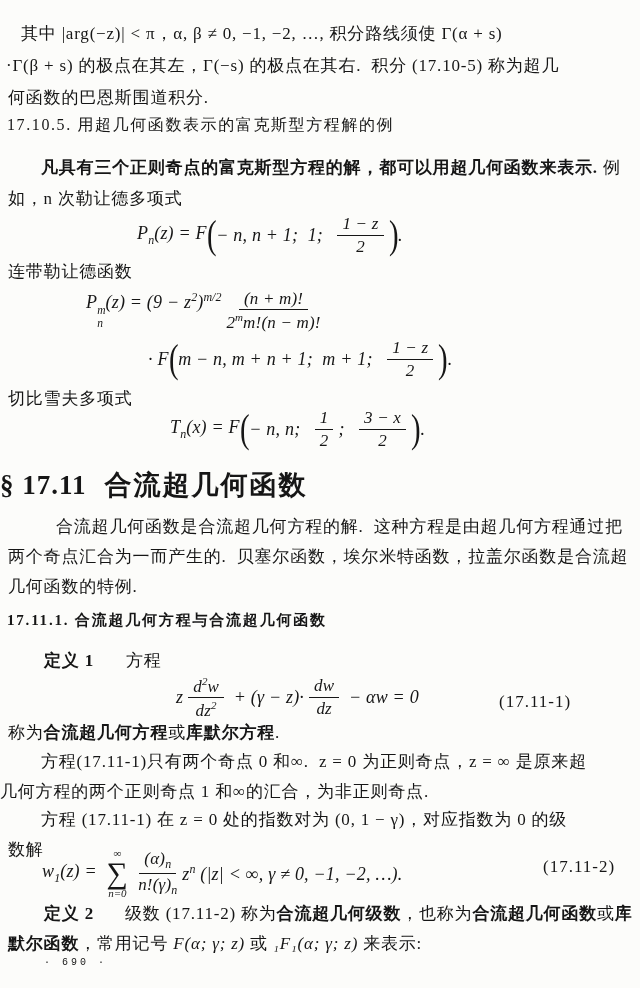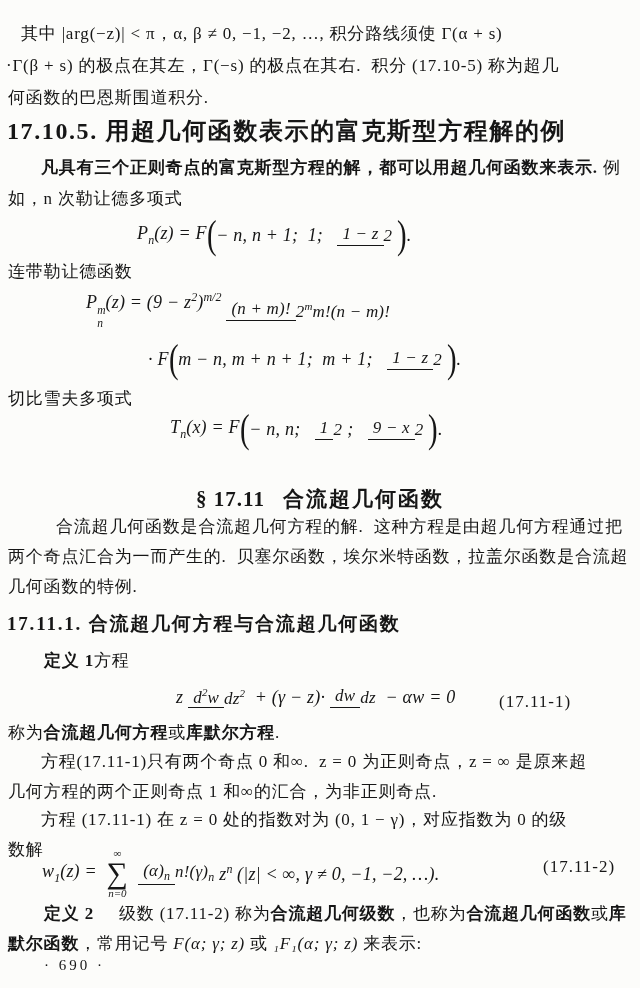--- a/index.html
+++ b/index.html
@@ -4,40 +4,40 @@
 <style>
   html,body{margin:0;padding:0;background:#e9e9e6;}
   .page{
     position:relative;width:640px;height:988px;margin:0 auto;
     background:#fcfcfa;color:#161616;overflow:hidden;
     font-family:"Liberation Serif","DejaVu Serif",serif;
   }
   .abs{position:absolute;white-space:pre;}
   .body{font-size:17px;letter-spacing:.8px;line-height:1.25;}
   .b{font-weight:bold;}
-  .hsec{font-size:24px;font-weight:bold;letter-spacing:1.6px;}
-  .hsub{font-size:19px;font-weight:600;letter-spacing:1.8px;}
-  .hcenter{width:640px;text-align:center;font-size:21px;font-weight:bold;letter-spacing:2px;margin-top:18px;}
+  .hsec{font-size:16px;font-weight:normal;letter-spacing:1.6px;}
+  .hsub{font-size:15px;font-weight:600;letter-spacing:1.8px;}
+  .hcenter{width:640px;font-size:27px;font-weight:bold;letter-spacing:2px;}
   .hcenter .num{margin-right:18px;letter-spacing:1px;}
   .math{font-size:18px;font-style:italic;letter-spacing:.2px;}
   .frow{display:flex;align-items:center;}
   .grp{white-space:pre;}
   .up{font-style:normal;}
   sub,sup{font-size:12px;letter-spacing:0;}
-  .frac{display:inline-flex;align-items:center;margin:0 5px;line-height:1.12;font-size:17px;}
+  .frac{display:inline-flex;flex-direction:column;align-items:center;margin:0 5px;line-height:1.12;font-size:17px;}
   .frac .nm{padding:0 5px 1px;border-bottom:1.5px solid #161616;white-space:pre;}
   .frac .dn{padding-top:1px;white-space:pre;}
   .frac sup{font-size:11px;}
   .bigp{font-style:normal;font-size:40px;font-weight:400;line-height:1;display:inline-block;transform:scaleX(.72);margin:0 -2px;}
   .subsup{display:inline-flex;flex-direction:column;align-items:flex-start;font-size:11.5px;line-height:1.1;vertical-align:-6px;font-style:italic;letter-spacing:0;}
   .sumcol{display:inline-flex;flex-direction:column;align-items:center;line-height:1;margin:0 5px;font-style:normal;}
   .sumcol .lim{font-size:11px;font-style:italic;letter-spacing:0;line-height:1.1;}
   .sumcol .sig{font-size:30px;line-height:.85;padding:1px 0;}
   .eqno{font-size:17px;font-style:normal;letter-spacing:1px;}
-  .pageno{font-size:15px;letter-spacing:3px;}
+  .pageno{font-size:10px;letter-spacing:3px;font-family:Liberation Mono, monospace;}
 </style>
 </head>
 <body>
 
 <div class="page">
 
   <div class="abs body" style="top:23px;left:21px">其中 |arg(−z)| &lt; π，α, β ≠ 0, −1, −2, …, 积分路线须使 Γ(α + s)</div>
   <div class="abs body" style="top:55px;left:6px">·Γ(β + s) 的极点在其左，Γ(−s) 的极点在其右.  积分 (17.10-5) 称为超几</div>
   <div class="abs body" style="top:87px;left:8px">何函数的巴恩斯围道积分.</div>
 
@@ -72,58 +72,58 @@
   </div>
 
   <div class="abs body" style="top:388px;left:8px">切比雪夫多项式</div>
 
   <div class="abs math frow" style="top:403px;left:170px;height:52px">
     <span class="grp"><span>T</span><sub>n</sub><span>(x) = F</span></span>
     <span class="bigp">(</span>
     <span class="grp">− n, n;  </span>
     <span class="frac"><span class="nm">1</span><span class="dn">2</span></span>
     <span class="grp">;  </span>
-    <span class="frac"><span class="nm">9 − x</span><span class="dn">2</span></span>
+    <span class="frac"><span class="nm">3 − x</span><span class="dn">2</span></span>
     <span class="bigp">)</span>
     <span class="grp">.</span>
   </div>
 
   <div class="abs hcenter" style="top:467px;left:0"><span class="num">§ 17.11</span><span>合流超几何函数</span></div>
 
   <div class="abs body" style="top:516px;left:56px">合流超几何函数是合流超几何方程的解.  这种方程是由超几何方程通过把</div>
   <div class="abs body" style="top:576px;left:8px">几何函数的特例.</div>
   <div class="abs body" style="top:546px;left:8px">两个奇点汇合为一而产生的.  贝塞尔函数，埃尔米特函数，拉盖尔函数是合流超</div>
 
   <div class="abs hsub" style="top:611px;left:7px">17.11.1. 合流超几何方程与合流超几何函数</div>
 
-  <div class="abs body" style="top:650px;left:44px"><span class="b">定义 1</span><span style="margin-left:0">方程</span></div>
+  <div class="abs body" style="top:650px;left:44px"><span class="b">定义 1</span><span style="margin-left:32px">方程</span></div>
 
   <div class="abs math frow" style="top:672px;left:176px;height:50px">
     <span class="grp">z</span>
     <span class="frac"><span class="nm"><span>d</span><sup>2</sup><span>w</span></span><span class="dn"><span>dz</span><sup>2</sup></span></span>
     <span class="grp"> + (γ − z)·</span>
     <span class="frac"><span class="nm">dw</span><span class="dn">dz</span></span>
     <span class="grp"> − αw = 0</span>
   </div>
   <div class="abs eqno" style="top:692px;left:499px">(17.11-1)</div>
 
   <div class="abs body" style="top:722px;left:8px"><span>称为</span><span class="b">合流超几何方程</span><span>或</span><span class="b">库默尔方程</span><span>.</span></div>
 
   <div class="abs body" style="top:751px;left:41px">方程(17.11-1)只有两个奇点 0 和∞.  z = 0 为正则奇点，z = ∞ 是原来超</div>
-  <div class="abs body" style="top:781px;left:8px">几何方程的两个正则奇点 1 和∞的汇合，为非正则奇点.</div>
+  <div class="abs body" style="top:781px;left:0">几何方程的两个正则奇点 1 和∞的汇合，为非正则奇点.</div>
 
   <div class="abs body" style="top:809px;left:41px">方程 (17.11-1) 在 z = 0 处的指数对为 (0, 1 − γ)，对应指数为 0 的级</div>
   <div class="abs body" style="top:839px;left:8px">数解</div>
 
   <div class="abs math frow" style="top:845px;left:42px;height:56px">
     <span class="grp"><span>w</span><sub>1</sub><span>(z) = </span></span>
     <span class="sumcol"><span class="lim up">∞</span><span class="sig">∑</span><span class="lim">n=0</span></span>
     <span class="frac"><span class="nm"><span>(α)</span><sub>n</sub></span><span class="dn"><span>n!(γ)</span><sub>n</sub></span></span>
     <span class="grp"><span>z</span><sup>n</sup><span> (|z| &lt; ∞, γ ≠ 0, −1, −2, …).</span></span>
   </div>
   <div class="abs eqno" style="top:857px;left:543px">(17.11-2)</div>
 
-  <div class="abs body" style="top:903px;left:44px"><span class="b" style="margin-right:20px">定义 2</span><span> 级数 (17.11-2) 称为</span><span class="b">合流超几何级数</span><span>，也称为</span><span class="b">合流超几何函数</span><span>或</span><span class="b">库</span></div>
+  <div class="abs body" style="top:903px;left:44px"><span class="b" style="margin-right:26px">定义 2</span><span> 级数 (17.11-2) 称为</span><span class="b">合流超几何级数</span><span>，也称为</span><span class="b">合流超几何函数</span><span>或</span><span class="b">库</span></div>
   <div class="abs body" style="top:933px;left:8px"><span class="b">默尔函数</span><span>，常用记号 </span><i>F(α; γ; z)</i><span> 或 </span><i>₁F₁(α; γ; z)</i><span> 来表示:</span></div>
 
   <div class="abs pageno" style="top:957px;left:44px">· 690 ·</div>
 
 </div>
 
 </body></html>

